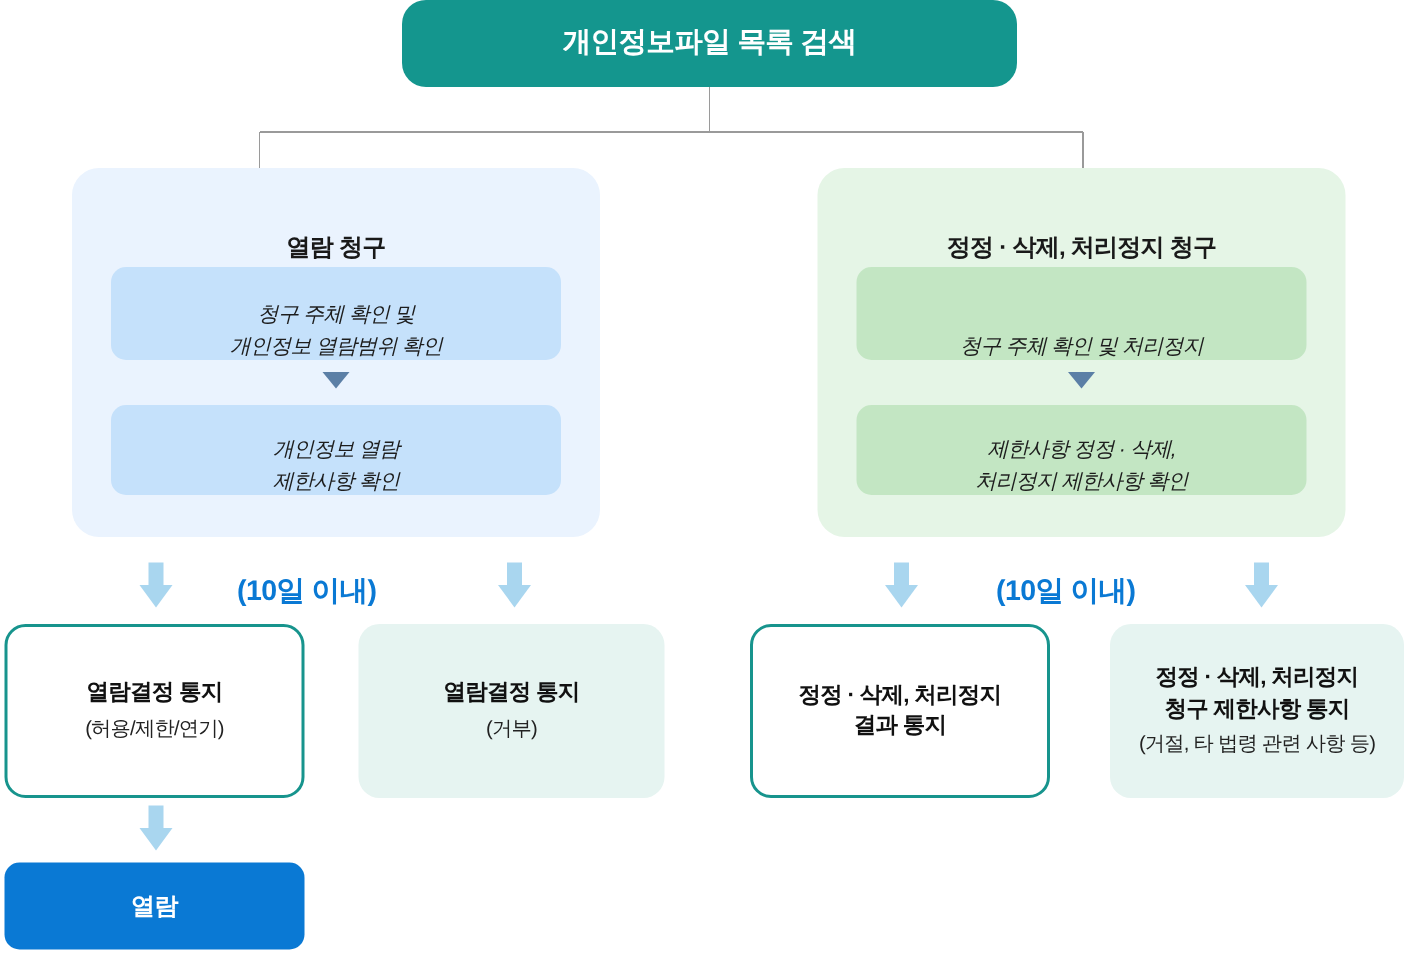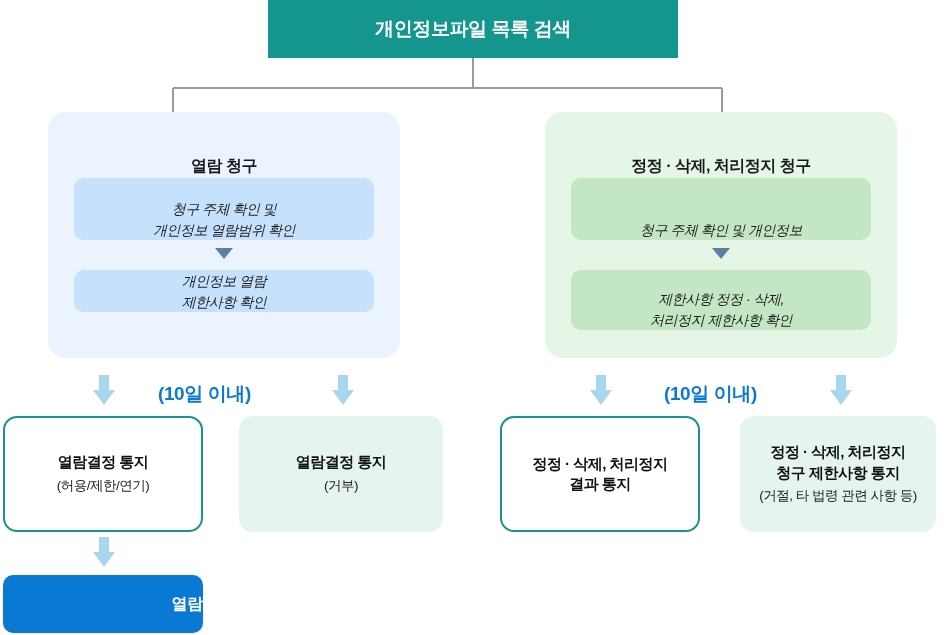--- a/index.html
+++ b/index.html
@@ -24,21 +24,21 @@
 
   .abs { position: absolute; box-sizing: border-box; }
 
   
   .header-box {
     left: 268px;
     top: 0px;
     width: 410px;
     height: 58px;
     background: #14968e;
-    border-radius: 0;
+    border-radius: 16px;
     display: flex;
     align-items: center;
     justify-content: center;
   }
   .header-box .title {
     color: #ffffff;
     font-size: 19px;
     font-weight: bold;
     letter-spacing: -0.4px;
     line-height: 1.2;
@@ -75,21 +75,21 @@
     color: #1d1d1d;
     letter-spacing: -0.5px;
     line-height: 1.45;
     font-style: italic;
   }
   .step-blue  { background: #c5e1fb; }
   .step-green { background: #c3e6c3; }
 
   
   .step-l1 { left: 74px;  top: 178px; width: 300px; height: 62px; }
-  .step-l2 { left: 74px;  top: 270px; width: 300px; height: 42px; }
+  .step-l2 { left: 74px;  top: 270px; width: 300px; height: 60px; }
   
   .step-r1 { left: 571px; top: 178px; width: 300px; height: 62px; }
   .step-r2 { left: 571px; top: 270px; width: 300px; height: 60px; }
 
   
   .tri-down {
     width: 0; height: 0;
     border-left: 9px solid transparent;
     border-right: 9px solid transparent;
     border-top: 11px solid #5b7fa6;
@@ -164,21 +164,21 @@
   
   .final-box {
     left: 3px;
     top: 575px;
     width: 200px;
     height: 58px;
     background: #0a79d4;
     border-radius: 10px;
     display: flex;
     align-items: center;
-    justify-content: flex-end;
+    justify-content: center;
   }
   .final-box .final-label {
     color: #ffffff;
     font-size: 16px;
     font-weight: bold;
     letter-spacing: -0.3px;
   }
 
   .nl { display: block; }
 </style>
@@ -214,21 +214,21 @@
       <span class="nl">제한사항 확인</span>
     </div>
   </div>
 
   <div class="abs panel panel-right">
     <div class="panel-title">정정 · 삭제, 처리정지 청구</div>
   </div>
 
   <div class="abs step step-green step-r1">
     <div>
-      <span class="nl">청구 주체 확인 및 개인정보</span>
+      <span class="nl">청구 주체 확인 및 처리정지</span>
     </div>
   </div>
 
   <div class="abs tri-down tri-r"></div>
 
   <div class="abs step step-green step-r2">
     <div>
       <span class="nl">제한사항 정정 · 삭제,</span>
       <span class="nl">처리정지 제한사항 확인</span>
     </div>

